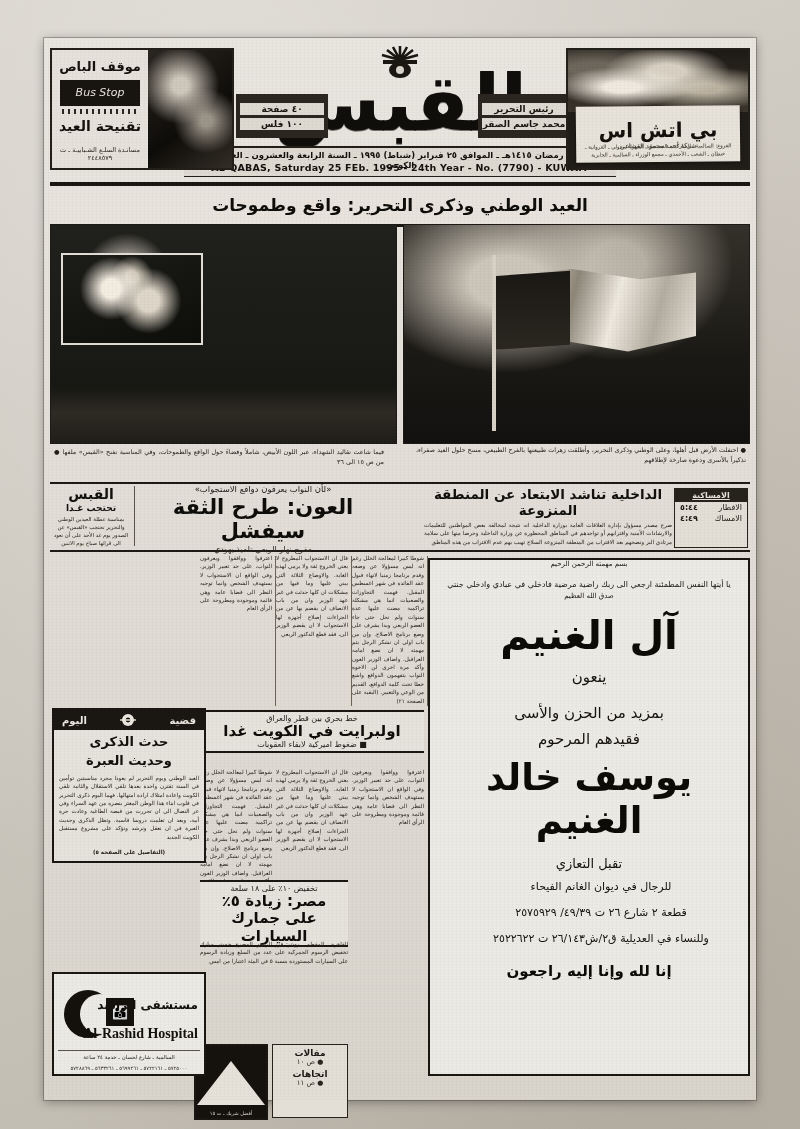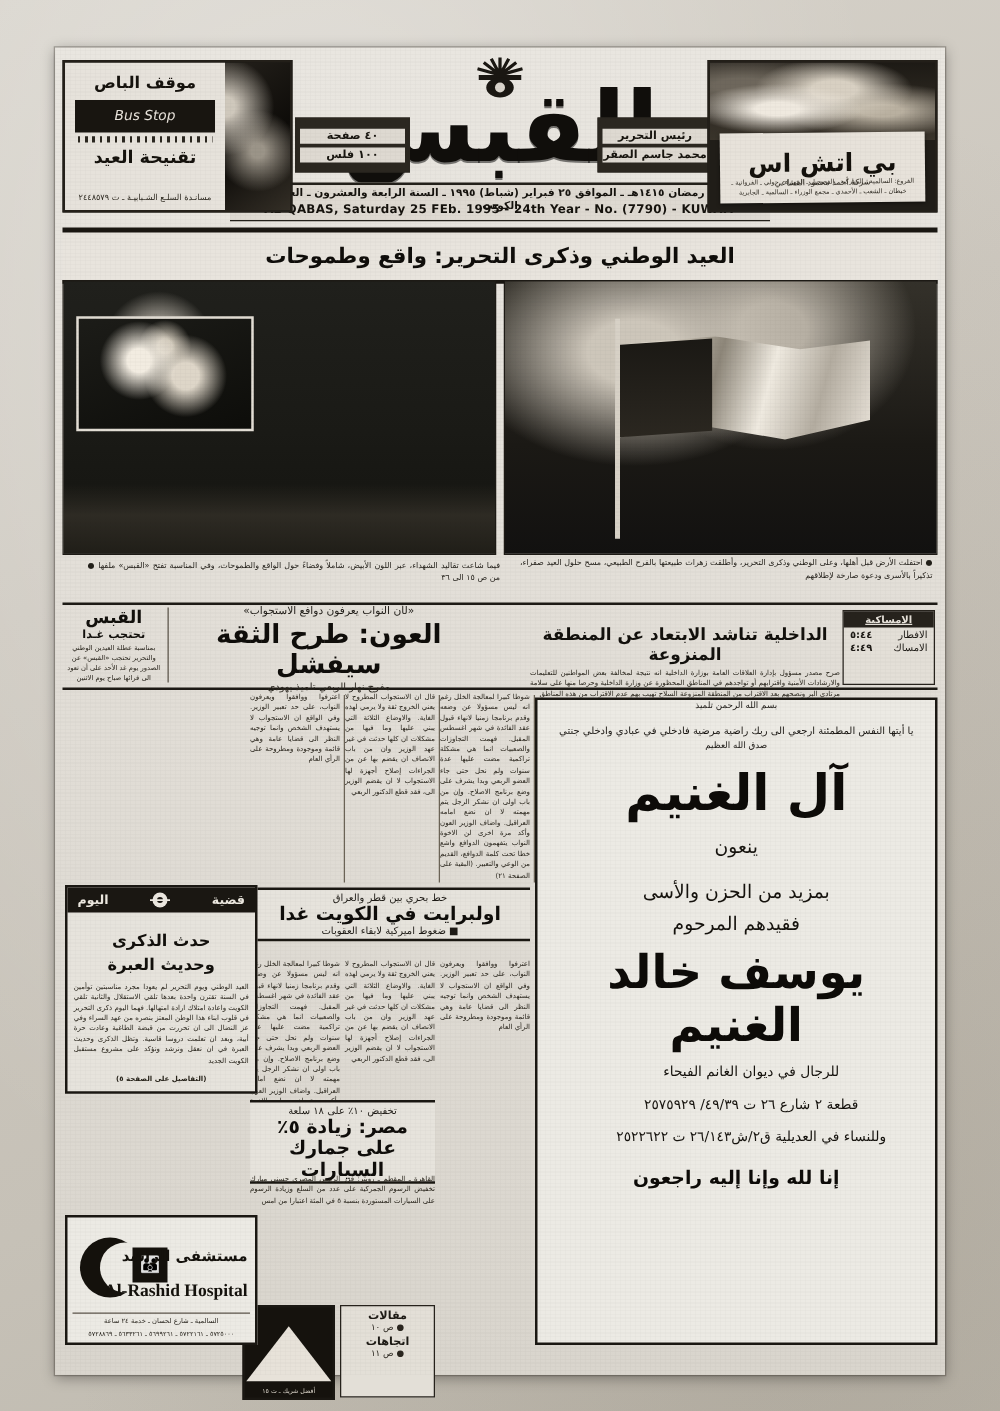--- a/index.html
+++ b/index.html
@@ -56,21 +56,21 @@
     background:#ded9d1;
   }
   .date-ar{position:absolute;top:2px;left:0;right:0;text-align:center;font-size:8.5px;color:#15120d;font-weight:bold;}
   .date-en{position:absolute;top:14px;left:0;right:0;text-align:center;font-size:9.5px;color:#15120d;font-weight:bold;letter-spacing:.2px;}
 
   
   .corner-ad{position:absolute;top:10px;width:180px;height:118px;border:2px solid #231f19;overflow:hidden;}
   .ad-left{left:6px;background:#1b1814;}
   .ad-right{right:6px;background:#201d18;}
 
-  .ad-l-inner{position:absolute;left:0;top:0;width:96px;height:100%;background:#e6e2db;padding-left:32px;}
+  .ad-l-inner{position:absolute;left:0;top:0;width:96px;height:100%;background:#e6e2db;}
   .ad-l-img{position:absolute;right:0;top:0;width:86px;height:100%;
     background:
       radial-gradient(circle at 40% 30%, #cfc8bc 0 8%, rgba(0,0,0,0) 40%),
       radial-gradient(circle at 70% 60%, #9b9488 0 6%, rgba(0,0,0,0) 35%),
       linear-gradient(145deg,#2a2620,#0e0c09 60%,#332e26);}
   .ad-l-t1{position:absolute;top:9px;left:0;right:0;text-align:center;font-size:13px;font-weight:bold;color:#15120d;}
   .ad-l-band{position:absolute;top:30px;left:8px;right:8px;height:26px;background:#181510;}
   .ad-l-band span{display:block;text-align:center;color:#e8e3db;font-size:11px;line-height:26px;font-style:italic;}
   .ad-l-dots{position:absolute;top:59px;left:10px;right:10px;height:5px;
     background:repeating-linear-gradient(90deg,#2b2720 0 2px, transparent 2px 6px);}
@@ -123,31 +123,31 @@
   .flagpole{position:absolute;left:88px;top:30px;width:4px;height:176px;background:#d7d1c6;}
   .flag{position:absolute;left:92px;top:44px;width:200px;height:86px;
     background:linear-gradient(105deg,#efe9df 0%,#d6cfc2 18%,#8d8679 38%,#efeae0 58%,#b3aca0 78%,#e8e2d8 100%);
     clip-path:polygon(0 8%,38% 0,72% 12%,100% 4%,100% 78%,66% 96%,30% 82%,0 94%);
     box-shadow:0 3px 12px rgba(0,0,0,.55);}
   .flag-dark{position:absolute;left:92px;top:44px;width:74px;height:86px;
     background:linear-gradient(180deg,#1a1814,#2c2821);
     clip-path:polygon(0 8%,100% 2%,100% 88%,0 94%);}
 
   
-  .cap{position:absolute;font-size:6.4px;color:#221f19;line-height:1.55;text-align:justify;margin-left:16px;}
+  .cap{position:absolute;font-size:6.4px;color:#221f19;line-height:1.55;text-align:justify;}
   .cap-left{left:10px;top:410px;width:330px;}
   .cap-right{right:10px;top:408px;width:330px;}
 
   
   .midstrip{position:absolute;left:6px;right:6px;top:444px;height:66px;border-top:2px solid #1d1a15;border-bottom:2px solid #1d1a15;}
   .box-amsak{position:absolute;right:2px;top:4px;width:72px;height:58px;border:1px solid #26221c;background:#e3dfd7;}
   .amsak-hd{height:13px;background:#26221c;color:#e8e3db;font-size:8px;text-align:center;line-height:13px;font-weight:bold;text-decoration:underline;}
   .amsak-r{display:flex;justify-content:space-between;padding:1px 5px;font-size:8px;color:#1d1a15;}
   .amsak-r .v{font-weight:bold;}
-  .interior{position:absolute;right:78px;top:16px;width:248px;}
+  .interior{position:absolute;right:78px;top:2px;width:248px;}
   .interior h2{margin:0;font-size:13.5px;font-weight:bold;color:#12100c;text-align:center;letter-spacing:-.2px;}
   .qabas-box{position:absolute;left:2px;top:2px;width:78px;height:60px;border-right:1px solid #5a5348;padding-right:4px;}
   .qabas-logo{text-align:center;font-size:14px;font-weight:bold;color:#12100c;}
   .qabas-sub{text-align:center;font-size:9px;font-weight:bold;color:#12100c;margin-top:1px;}
   .awn{position:absolute;left:88px;top:0;width:250px;}
   .awn .kick{font-size:8.5px;color:#1d1a15;text-align:center;letter-spacing:1.5px;}
   .awn h2{margin:1px 0 0;font-size:21px;font-weight:bold;color:#0f0d0a;text-align:center;letter-spacing:-.5px;}
   .awn .sub{font-size:8px;color:#2a261f;text-align:center;letter-spacing:1px;margin-top:2px;}
 
   
@@ -171,21 +171,21 @@
 
   .vrule{position:absolute;width:1px;background:#6b6356;top:6px;}
 
   .newsbox{position:absolute;border-top:2px solid #1a1712;border-bottom:2px solid #1a1712;background:#e6e3dc;}
   .nb-kick{font-size:8px;text-align:center;color:#1d1a15;letter-spacing:1px;padding-top:2px;}
   .nb-h{font-size:15px;font-weight:bold;text-align:center;color:#0f0d0a;line-height:1.15;}
   .nb-sub{font-size:8px;text-align:center;color:#1d1a15;padding-bottom:2px;}
 
   .qadiya{position:absolute;left:2px;top:158px;width:150px;border:2px solid #1a1712;background:#e6e3dc;}
   .qad-hd{height:20px;background:#1a1712;color:#ece8e0;display:flex;align-items:center;justify-content:space-between;padding:0 8px;font-size:10px;font-weight:bold;}
-  .qad-t{text-align:center;font-size:13px;font-weight:bold;color:#12100c;line-height:1.3;padding:16px 2px 2px;}
+  .qad-t{text-align:center;font-size:13px;font-weight:bold;color:#12100c;line-height:1.3;padding:4px 2px 2px;}
   .qad-body{font-size:5.6px;color:#262219;line-height:1.5;text-align:justify;padding:2px 5px 5px;}
 
   .hosp{position:absolute;left:2px;bottom:18px;width:150px;height:100px;border:2px solid #1a1712;background:#eceae4;}
   .crescent{position:absolute;left:10px;top:16px;width:48px;height:48px;border-radius:50%;
     background:#14110c;}
   .crescent::after{content:"";position:absolute;left:16px;top:4px;width:40px;height:40px;border-radius:50%;background:#eceae4;}
   .hosp-sq{position:absolute;left:52px;top:24px;width:28px;height:28px;background:#14110c;
     display:flex;align-items:center;justify-content:center;}
   .hosp-sq span{color:#eceae4;font-size:13px;letter-spacing:-1px;}
   .hosp-ar{position:absolute;right:6px;top:24px;font-size:12px;font-weight:bold;color:#14110c;}
@@ -312,28 +312,29 @@
       <div class="awn">
         <div class="kick ar">«لأن النواب يعرفون دوافع الاستجواب»</div>
         <h2 class="ar">العون: طرح الثقة سيفشل</h2>
         <div class="sub ar">مفرج نهار الربعي تلميذ يهودي</div>
       </div>
     </div>
 
     <div class="lower">
 
       <div class="obit">
-        <div class="bism ar">بسم الله الرحمن تلميذ</div>
+        <div class="bism ar">بسم مهمته الرحمن الرحيم</div>
         <div class="verse ar">يا أيتها النفس المطمئنة ارجعي الى ربك راضية مرضية فادخلي في عبادي وادخلي جنتي</div>
         <div class="bism ar">صدق الله العظيم</div>
         <div class="fam ar">آل الغنيم</div>
         <div class="l1 ar">ينعون</div>
         <div class="l2 ar">بمزيد من الحزن والأسى</div>
         <div class="l3 ar">فقيدهم المرحوم</div>
         <div class="dec ar">يوسف خالد الغنيم</div>
+        <div class="cond ar">تقبل التعازي</div>
         <div class="det ar">للرجال في ديوان الغانم الفيحاء</div>
         <div class="det ar">قطعة ٢ شارع ٢٦ ت ٤٩/٣٩/ ٢٥٧٥٩٢٩</div>
         <div class="det ar">وللنساء في العديلية ق٢/ش٢٦/١٤٣ ت ٢٥٢٢٦٢٢</div>
         <div class="close ar">إنا لله وإنا إليه راجعون</div>
       </div>
 
       <div class="newscol nc1 ar">شوطا كبيرا لمعالجة الخلل رغم انه ليس مسؤولا عن وضعه وقدم برنامجا زمنيا لانهاء قبول عقد الفائدة في شهر اغسطس المقبل. فهمت التجاوزات والصعبيات انما هي مشكلة تراكمية مضت عليها عدة سنوات ولم نحل حتى جاء العضو الربعي وبدا يشرف على وضع برنامج الاصلاح. وإن من باب اولى ان نشكر الرجل يتم مهمته لا ان نضع امامه العراقيل. واضاف الوزير العون وأكد مرة اخرى لن الاخوة النواب يتفهمون الدوافع واشع خطا تحت كلمة الدوافع، القديم من الوعي والتعبير. (البقية على الصفحة ٢١)</div>
       <div class="newscol nc2 ar">قال ان الاستجواب المطروح لا يعني الخروج ثقة ولا يرمي لهذه الغاية. والاوضاع الثلاثة التي يبني عليها وما فيها من مشكلات ان كلها حدثت في غير عهد الوزير وان من باب الانصاف ان يقضم بها عن من الجراءات إصلاح أجهزة لها الاستجواب لا ان يقضم الوزير الى، فقد قطع الدكتور الربعي</div>
       <div class="newscol nc3 ar">اعترفوا ووافقوا ويعرفون النواب، على حد تعبير الوزير. وفي الواقع ان الاستجواب لا يستهدف الشخص وانما توجيه النظر الى قضايا عامة وهي قائمة وموجودة ومطروحة على الرأي العام</div>
 

